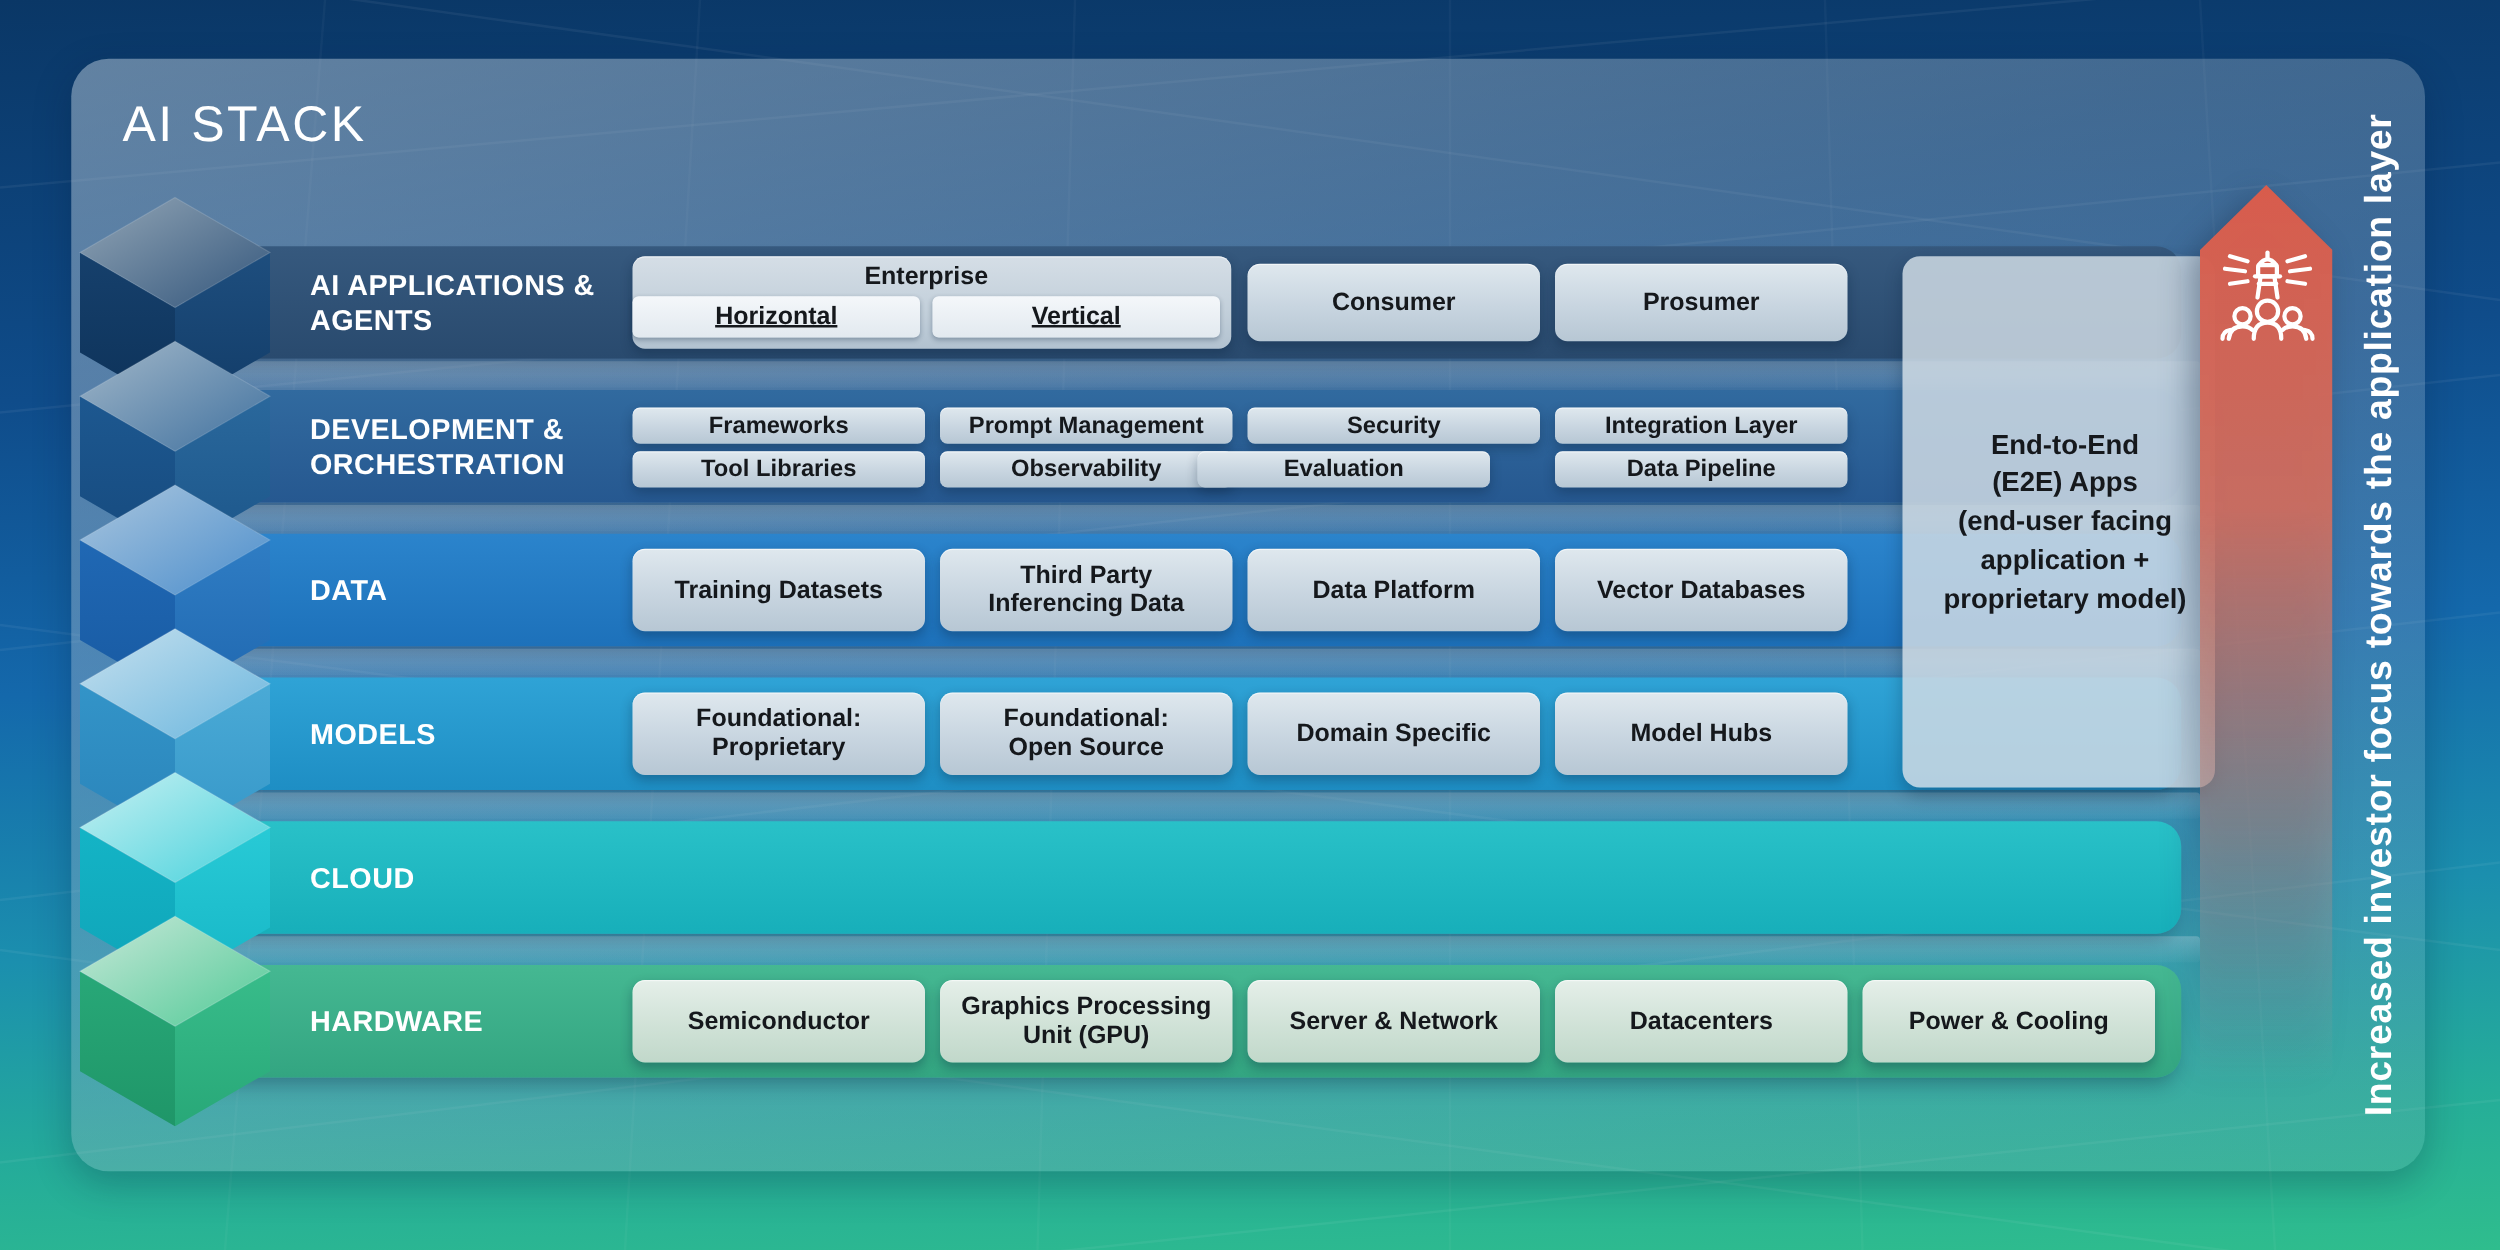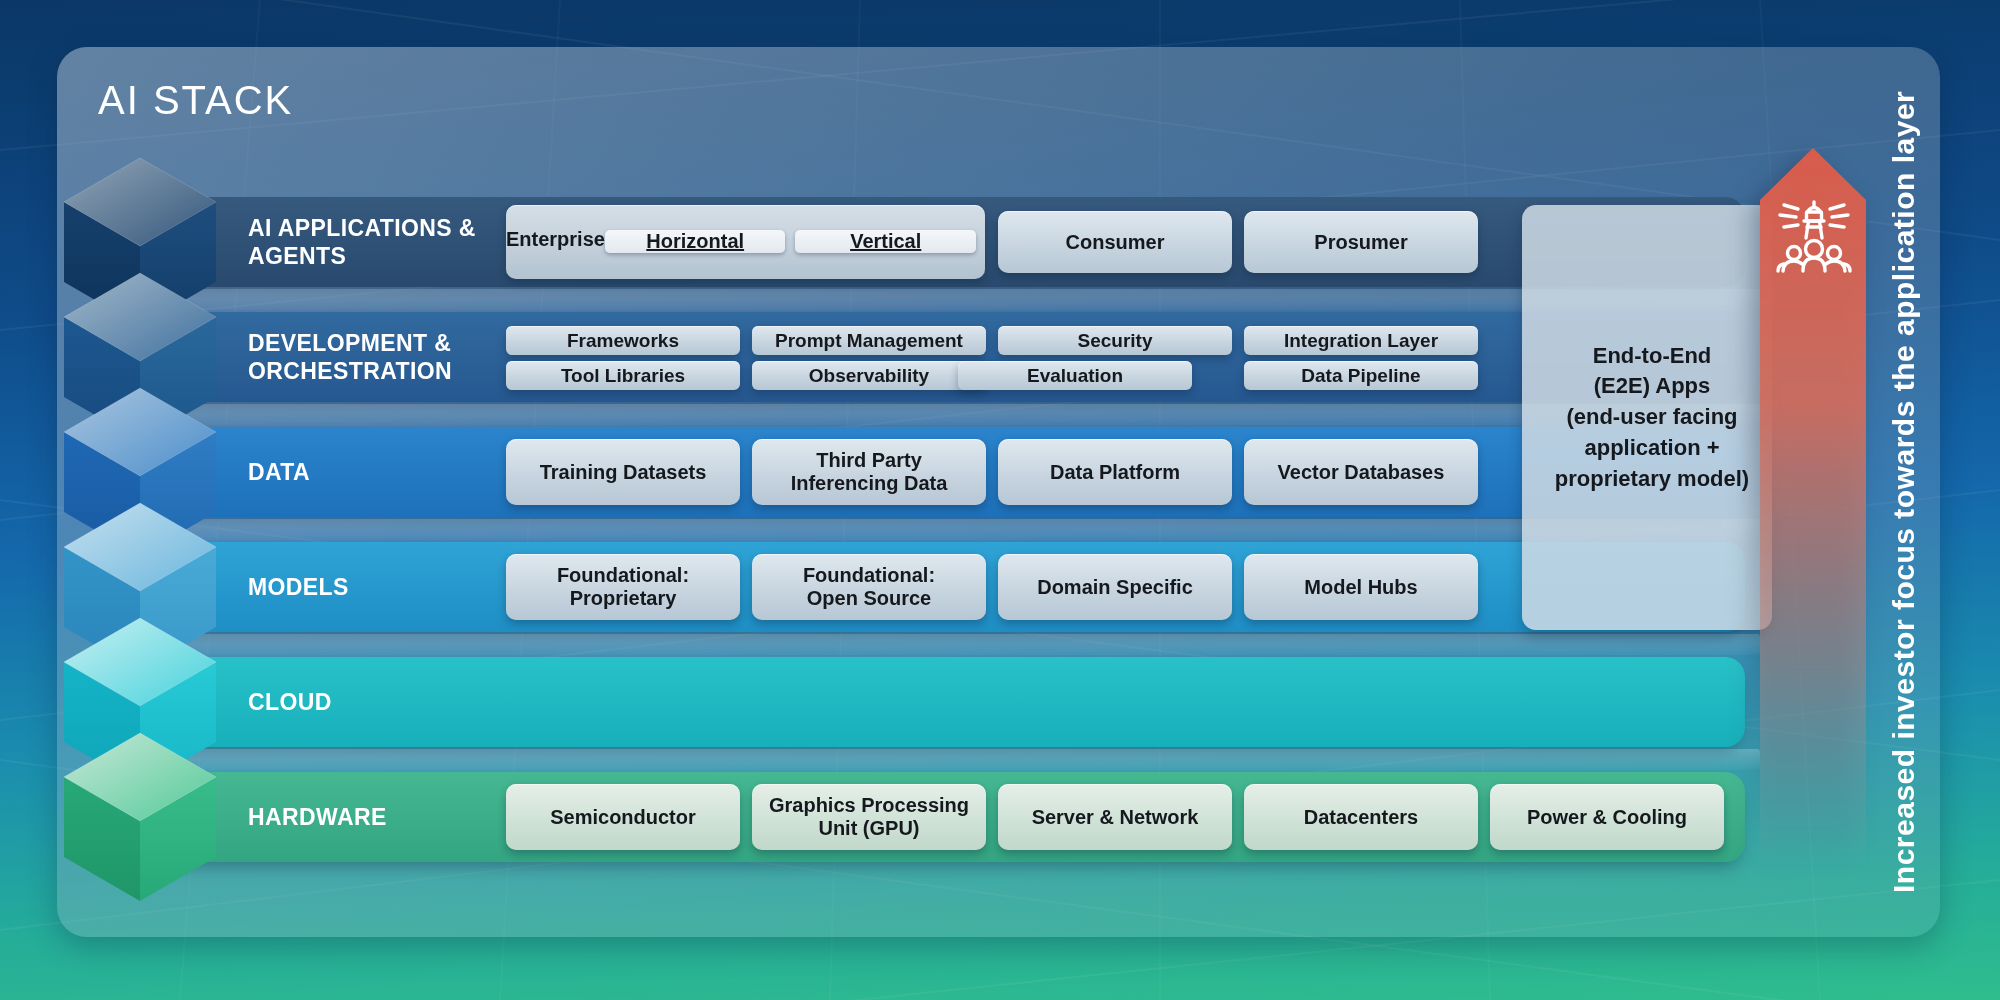--- a/index.html
+++ b/index.html
@@ -25,21 +25,21 @@
 
   .row-label{position:absolute;left:248px;width:245px;height:90px;display:flex;align-items:center;z-index:4;
     color:#fff;font-size:23px;font-weight:700;letter-spacing:.4px;white-space:pre-line;line-height:1.22;}
 
   .box{position:absolute;display:flex;align-items:center;justify-content:center;text-align:center;
     white-space:pre-line;border-radius:10px;color:#15181c;font-size:20px;font-weight:700;line-height:1.15;
     background:linear-gradient(180deg,#dfe8ee 0%,#c8d5e0 55%,#b7c7d4 100%);
     box-shadow:0 4px 9px rgba(8,30,55,.32), inset 0 1px 0 rgba(255,255,255,.55);padding:6px 8px;z-index:3;}
   .box.green{background:linear-gradient(180deg,#e5efe9 0%,#d0e2d7 55%,#c1d8ca 100%);}
   .pill{height:29px;border-radius:6px;font-size:19px;padding:0 12px;}
-  .group-box{flex-direction:row;justify-content:flex-start;padding:4px 9px 9px 0;
+  .group-box{flex-direction:column;justify-content:flex-start;padding:4px 9px 9px 0;
     background:linear-gradient(180deg,#d5dee6 0%,#c2cfda 60%,#b2c2d0 100%);}
   .group-title{font-size:20px;font-weight:700;color:#15181c;line-height:1.25;}
   .group-row{display:flex;gap:10px;width:100%;flex:1;margin-top:3px;text-decoration:underline;}
   .sub-box{flex:1;display:flex;align-items:center;justify-content:center;border-radius:5px;
     background:linear-gradient(180deg,#f4f7fa,#e2e9ef);box-shadow:0 2px 4px rgba(8,30,55,.30);font-size:20px;font-weight:700;}
   .e2e{position:absolute;left:1522px;top:205px;width:250px;height:425px;border-radius:14px;z-index:3;
     background:rgba(207,218,228,.85);display:flex;align-items:center;justify-content:center;text-align:center;
     white-space:pre-line;font-size:22px;font-weight:700;color:#15181c;line-height:1.4;
     box-shadow:0 6px 14px rgba(8,30,55,.30);padding-left:10px;}
   .cube{position:absolute;left:62px;z-index:4;}

